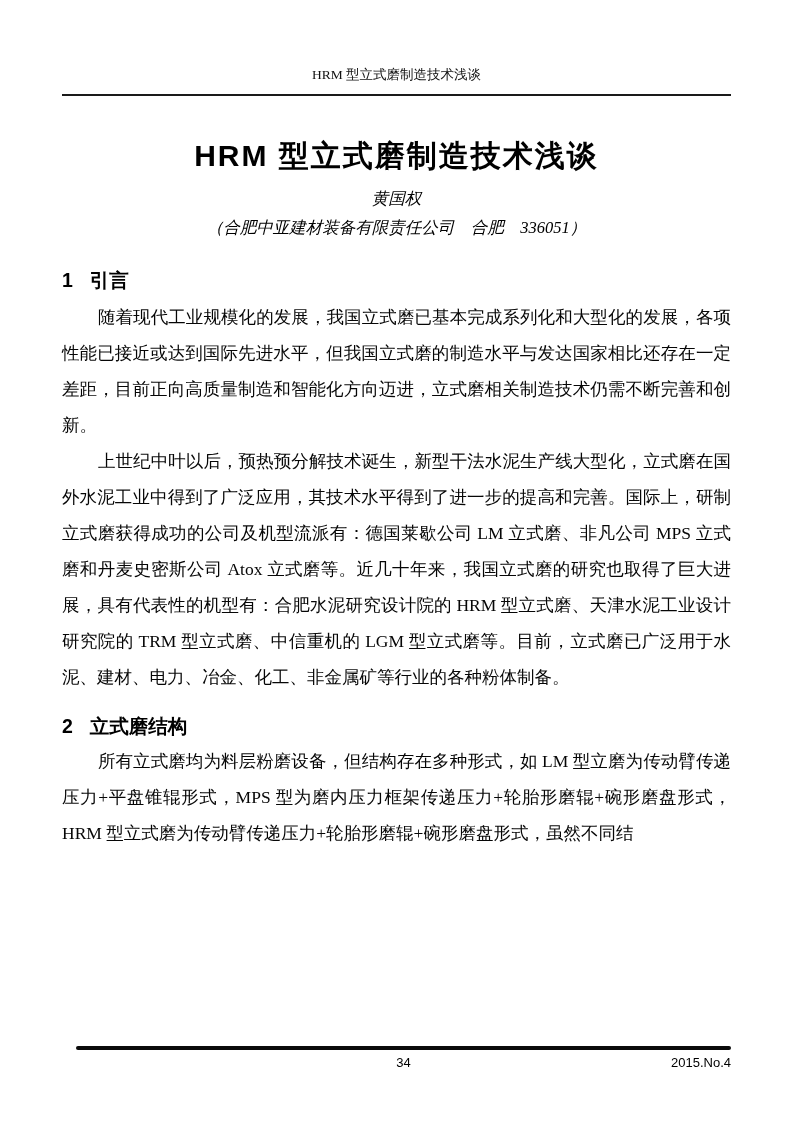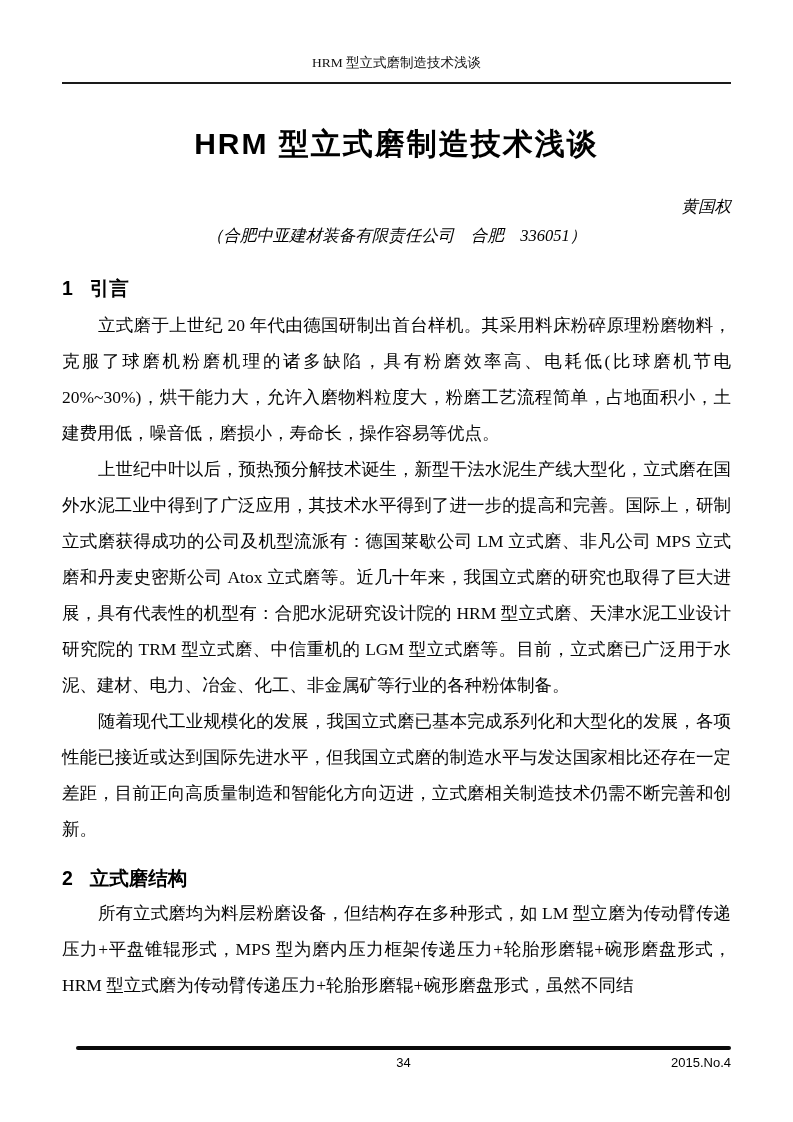--- a/index.html
+++ b/index.html
@@ -7,21 +7,21 @@
   .page {
     position: relative;
     width: 793px;
     height: 1122px;
     margin: 0 auto;
     background: #ffffff;
     color: #000000;
     overflow: hidden;
     font-family: "Liberation Serif", "DejaVu Serif", serif;
   }
-  .content { padding: 0 62px; }
+  .content { padding: 12px 62px; }
 
   .running-header {
     padding-top: 55px;
     text-align: center;
     font-size: 13.5px;
     line-height: 16px;
     color: #111111;
   }
   .header-rule {
     margin-top: 11px;
@@ -32,22 +32,22 @@
   .doc-title {
     margin: 40px 0 0 0;
     text-align: center;
     font-size: 30px;
     line-height: 40px;
     font-weight: bold;
     letter-spacing: 2px;
     font-family: "Liberation Sans", "DejaVu Sans", sans-serif;
   }
   .author {
-    margin-top: 32px;
-    text-align: right;
+    margin-top: 12px;
+    text-align: center;
     font-size: 16.5px;
     line-height: 22px;
     font-style: italic;
   }
   .affiliation {
     margin-top: 7px;
     text-align: center;
     font-size: 16.5px;
     line-height: 22px;
     font-style: italic;
@@ -110,23 +110,22 @@
     <h1 class="doc-title">HRM 型立式磨制造技术浅谈</h1>
 
     <div class="author">黄国权</div>
 
     <div class="affiliation">（合肥中亚建材装备有限责任公司　合肥　336051）</div>
 
     <div class="section section-1">
       <h2 class="section-heading">
         <span class="sec-num">1</span><span>引言</span>
       </h2>
-      <p class="body-para">立式磨于上世纪 20 年代由德国研制出首台样机。其采用料床粉碎原理粉磨物料，克服了球磨机粉磨机理的诸多缺陷，具有粉磨效率高、电耗低(比球磨机节电 20%~30%)，烘干能力大，允许入磨物料粒度大，粉磨工艺流程简单，占地面积小，土建费用低，噪音低，磨损小，寿命长，操作容易等优点。</p>
+      <p class="body-para">随着现代工业规模化的发展，我国立式磨已基本完成系列化和大型化的发展，各项性能已接近或达到国际先进水平，但我国立式磨的制造水平与发达国家相比还存在一定差距，目前正向高质量制造和智能化方向迈进，立式磨相关制造技术仍需不断完善和创新。</p>
       <p class="body-para">上世纪中叶以后，预热预分解技术诞生，新型干法水泥生产线大型化，立式磨在国外水泥工业中得到了广泛应用，其技术水平得到了进一步的提高和完善。国际上，研制立式磨获得成功的公司及机型流派有：德国莱歇公司 LM 立式磨、非凡公司 MPS 立式磨和丹麦史密斯公司 Atox 立式磨等。近几十年来，我国立式磨的研究也取得了巨大进展，具有代表性的机型有：合肥水泥研究设计院的 HRM 型立式磨、天津水泥工业设计研究院的 TRM 型立式磨、中信重机的 LGM 型立式磨等。目前，立式磨已广泛用于水泥、建材、电力、冶金、化工、非金属矿等行业的各种粉体制备。</p>
-      <p class="body-para">随着现代工业规模化的发展，我国立式磨已基本完成系列化和大型化的发展，各项性能已接近或达到国际先进水平，但我国立式磨的制造水平与发达国家相比还存在一定差距，目前正向高质量制造和智能化方向迈进，立式磨相关制造技术仍需不断完善和创新。</p>
     </div>
 
     <div class="section section-2">
       <h2 class="section-heading">
         <span class="sec-num">2</span><span>立式磨结构</span>
       </h2>
       <p class="body-para">所有立式磨均为料层粉磨设备，但结构存在多种形式，如 LM 型立磨为传动臂传递压力+平盘锥辊形式，MPS 型为磨内压力框架传递压力+轮胎形磨辊+碗形磨盘形式，HRM 型立式磨为传动臂传递压力+轮胎形磨辊+碗形磨盘形式，虽然不同结</p>
     </div>
 
   </div>

